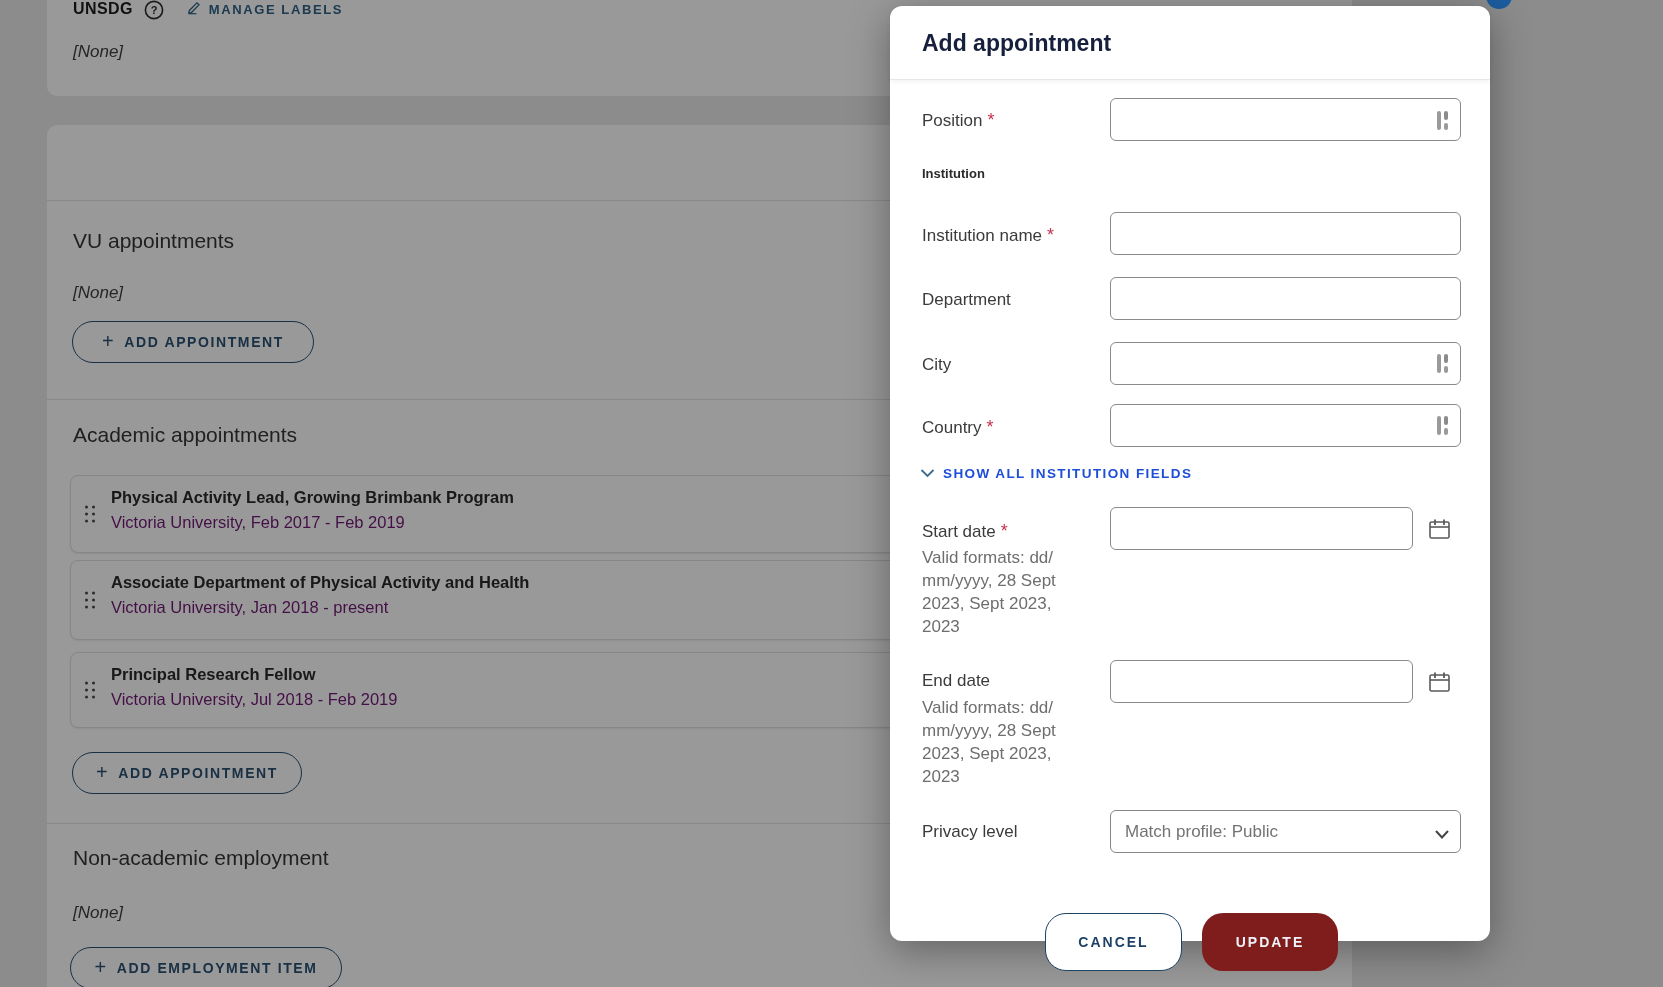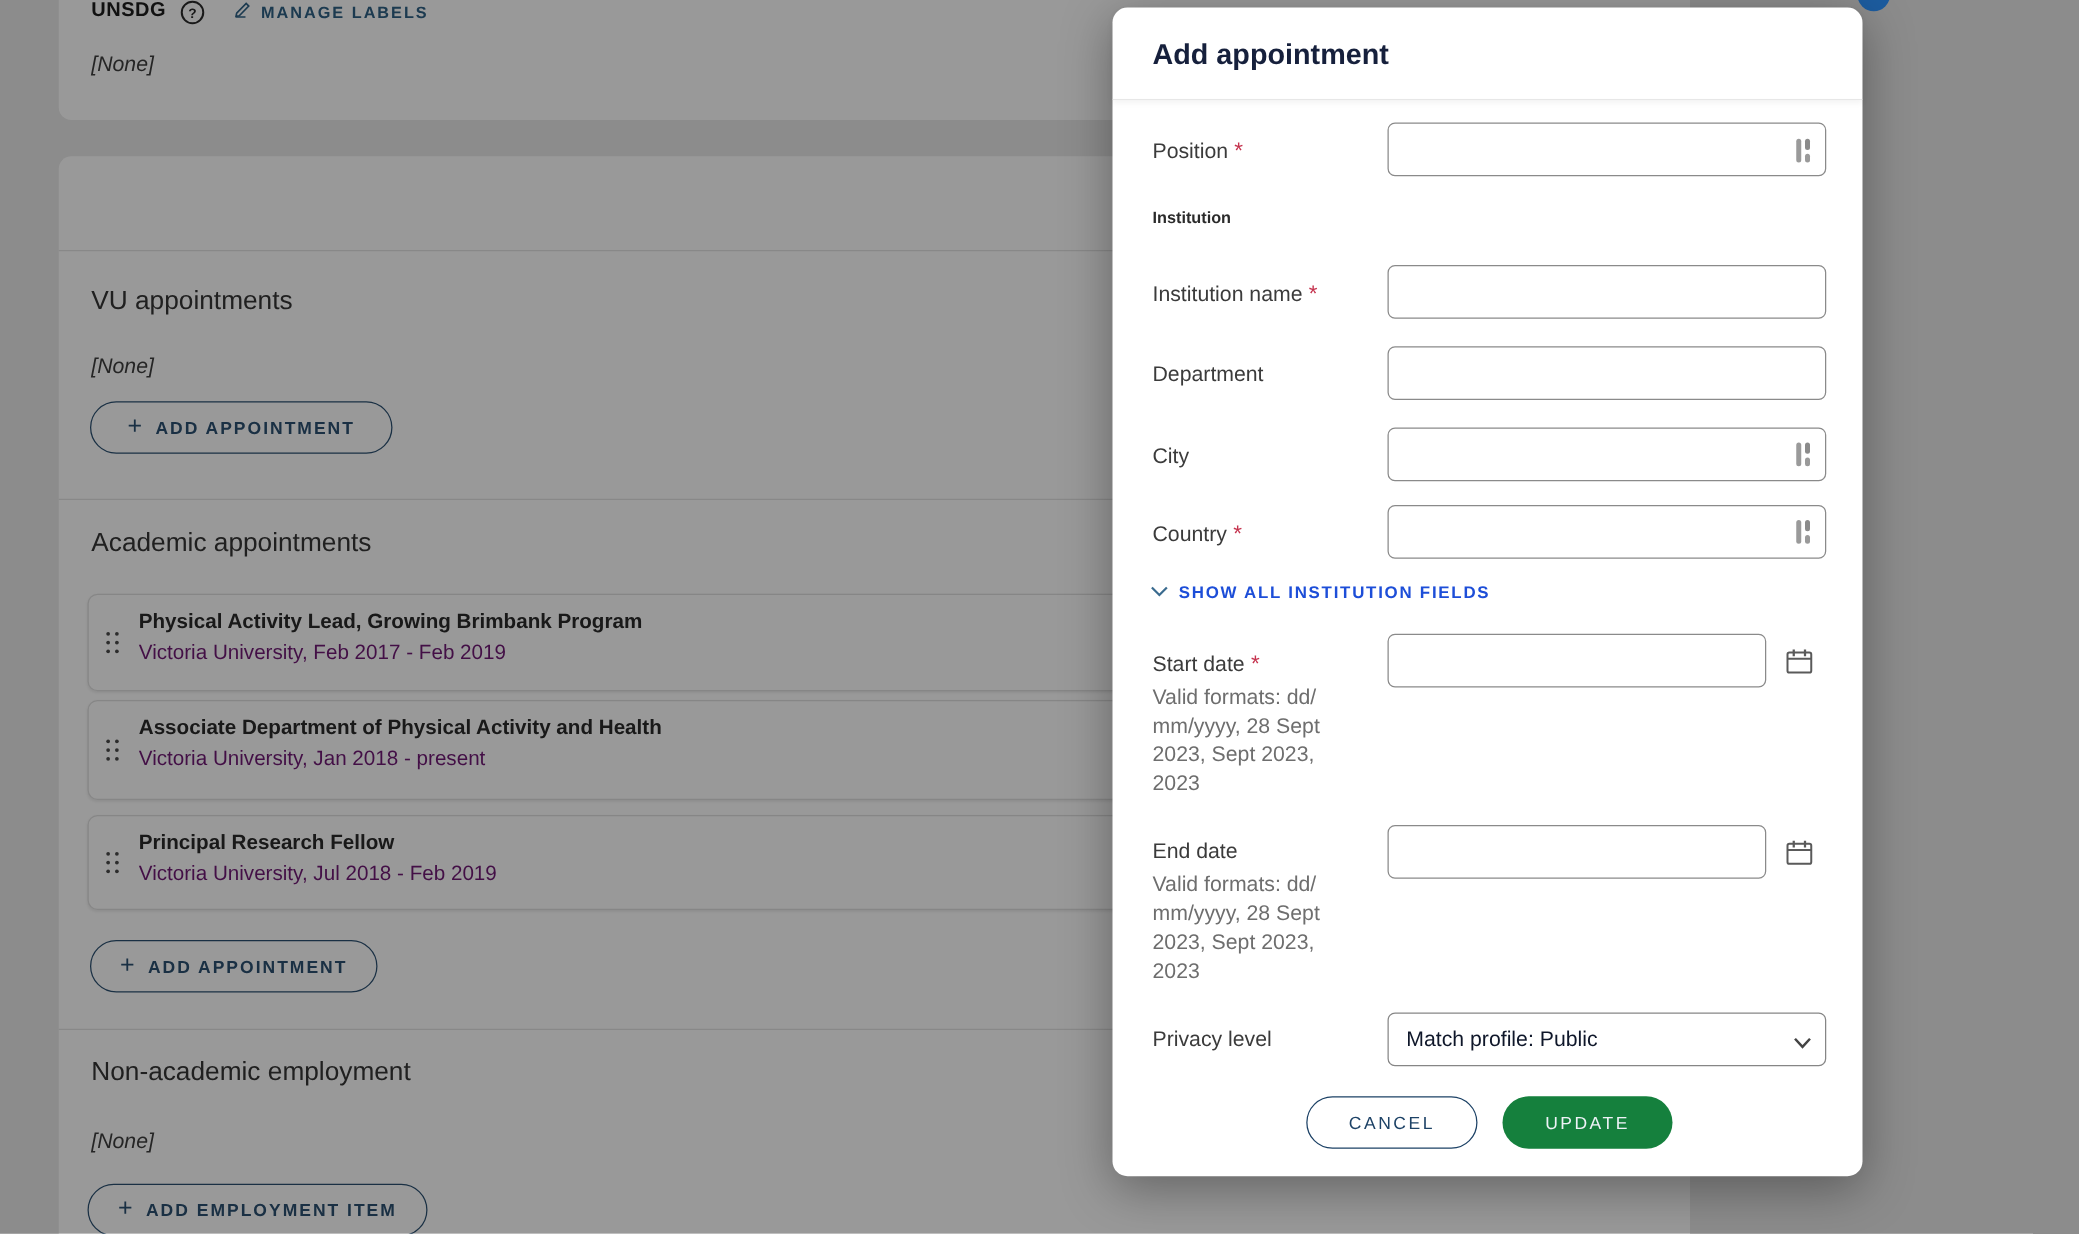--- a/index.html
+++ b/index.html
@@ -66,28 +66,28 @@
     font-family:"Liberation Sans",sans-serif; font-size:17px; color:#222; padding:0 30px 0 12px; }
   .txt-input.short { width:303px; padding-right:12px; }
   .section-sub { position:absolute; left:32px; font-size:13px; font-weight:bold; color:#2b2b2b; }
   .autofill-ico { position:absolute; pointer-events:none; }
   .cal-ico { position:absolute; left:537px; width:25px; height:25px; cursor:pointer; }
   .helper { position:absolute; left:32px; width:165px; font-size:17px; line-height:23px; color:#6e6e6e; }
   .show-all { position:absolute; left:30px; top:460px; display:flex; align-items:center; gap:8px;
     font-size:13.5px; font-weight:600; letter-spacing:1.4px; color:#1d4ed8; cursor:pointer; }
   .select-box { position:absolute; left:220px; width:351px; height:43px;
     border:1px solid #868686; border-radius:6px; background:#fff; cursor:pointer;
-    display:flex; align-items:center; padding:0 14px; font-size:17px; color:#0f172a; }
+    display:flex; align-items:center; padding:0 14px; font-size:17px; color:#737373; }
   .select-box .sel-chevron { position:absolute; right:10px; top:14px; }
-  .modal-btn { position:absolute; height:42px; border-radius:21px;
-    font-family:"Liberation Sans",sans-serif; font-size:14px; font-weight:normal; letter-spacing:2px;
-    display:flex; align-items:center; justify-content:center; cursor:pointer; }
+  .modal-btn { position:absolute; height:58px; border-radius:21px;
+    font-family:"Liberation Sans",sans-serif; font-size:14px; font-weight:bold; letter-spacing:2px;
+    display:flex; align-items:center; justify-content:center; cursor:pointer;margin-top:36px; }
   #cancel-btn { left:155px; top:871px; width:137px; background:#fff;
     border:1.5px solid #1d4266; color:#1d4266; }
-  #update-btn { left:312px; top:871px; width:136px; background:#15803d;
+  #update-btn { left:312px; top:871px; width:136px; background:#7f1d1d;
     border:none; color:#eef2f7; cursor:default; }
 </style>
 </head>
 <body>
 
 <div class="card" id="labels-card">
   <div class="labels-row">
     <span class="unsdg-title">UNSDG</span>
     <span class="help-icon">
       <svg viewBox="0 0 20 20" width="20" height="20">

